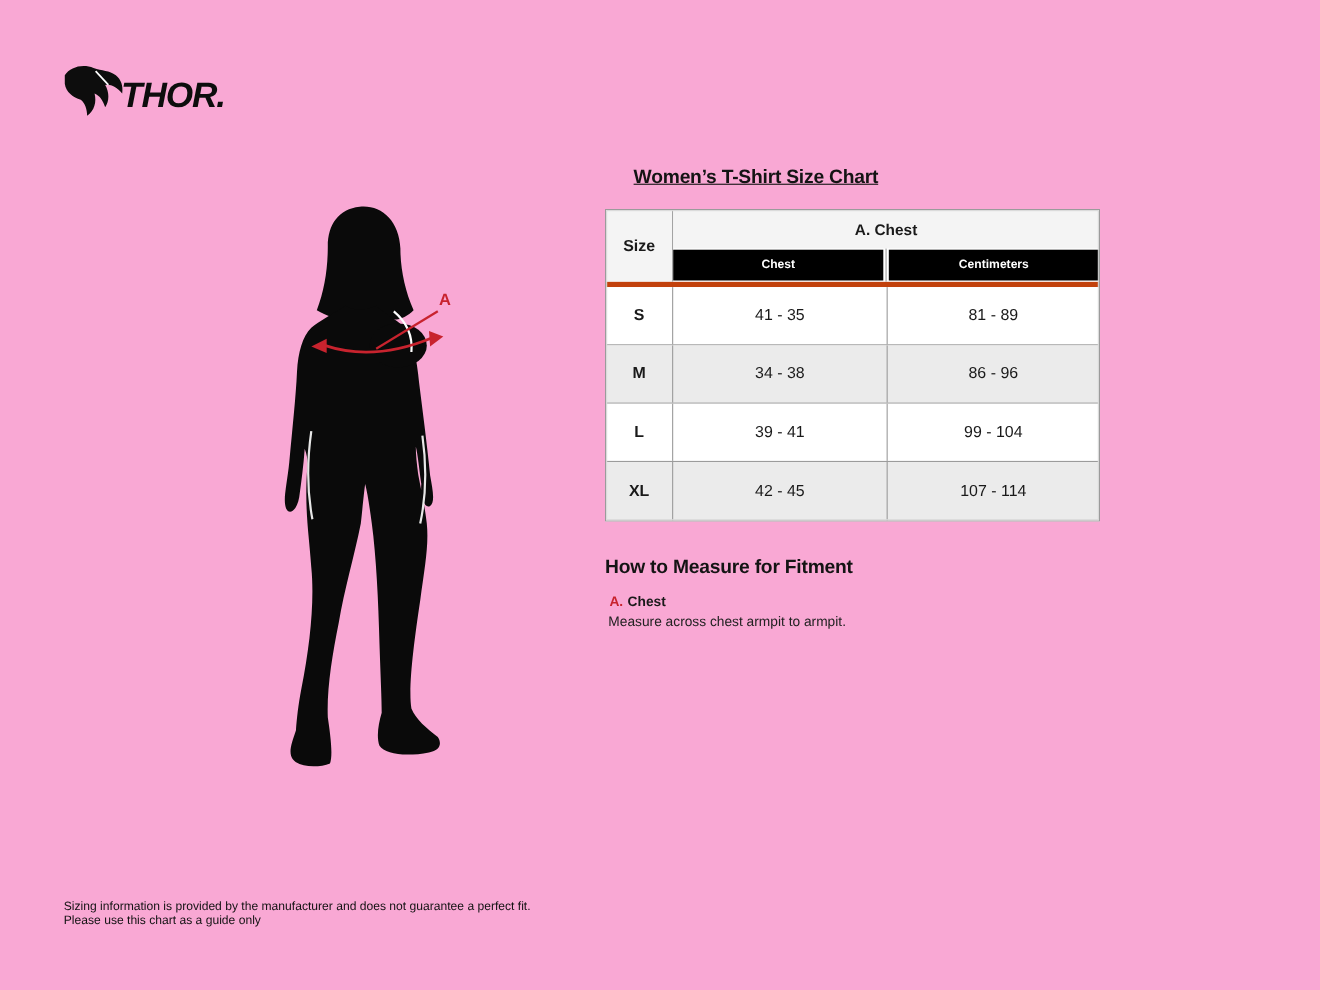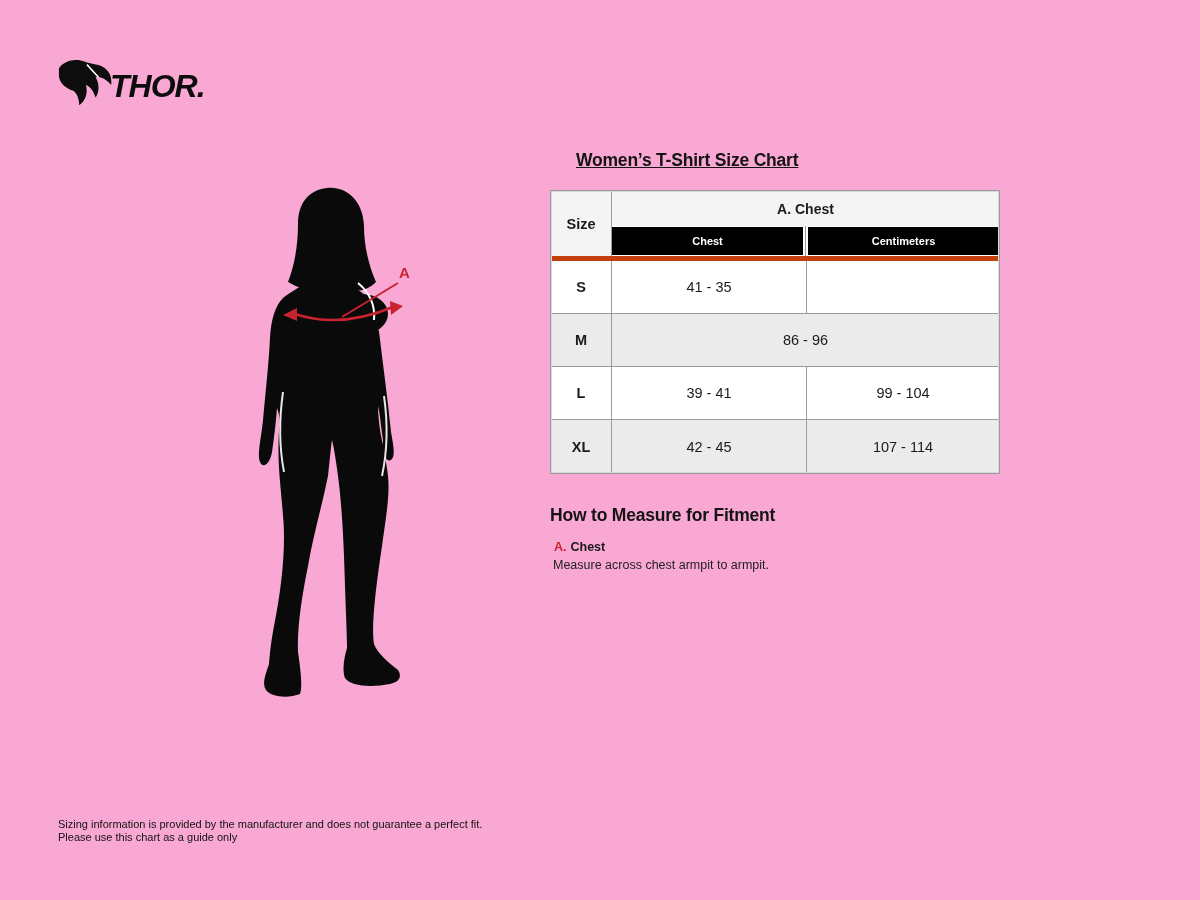--- a/index.html
+++ b/index.html
@@ -144,23 +144,25 @@
           <div class="unit-cell right">
             <div class="unit-bar">Centimeters</div>
           </div>
         </div>
       </div>
     </div>
 
     <div class="t-row">
       <div class="c-size">S</div>
       <div class="c-in">41 - 35</div>
+      <div class="c-cm">81 - 89</div>
     </div>
     <div class="t-row alt">
       <div class="c-size">M</div>
+      <div class="c-in">34 - 38</div>
       <div class="c-cm">86 - 96</div>
     </div>
     <div class="t-row">
       <div class="c-size">L</div>
       <div class="c-in">39 - 41</div>
       <div class="c-cm">99 - 104</div>
     </div>
     <div class="t-row alt">
       <div class="c-size">XL</div>
       <div class="c-in">42 - 45</div>

